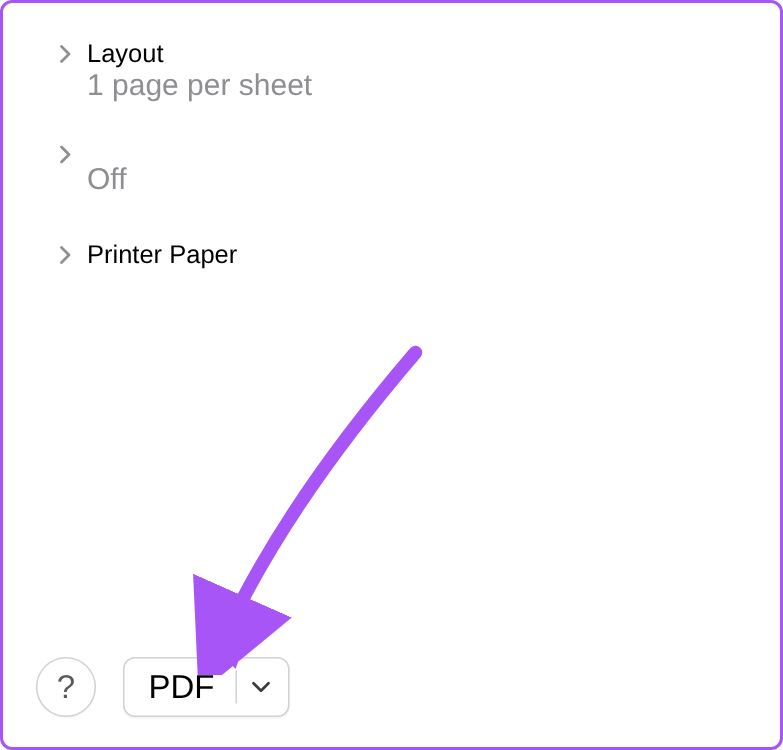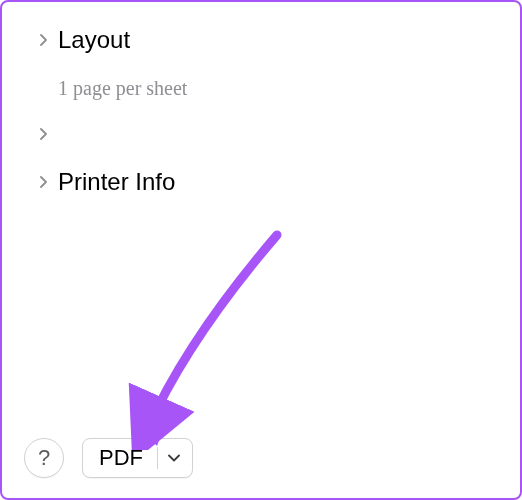--- a/index.html
+++ b/index.html
@@ -33,30 +33,29 @@
       height: 12px;
       display: flex;
       align-items: center;
       justify-content: center;
     }
     .chevron svg {
       width: 8px;
       height: 12px;
     }
     .section-title {
-      font-size: 24px;
+      font-size: 17px;
       font-weight: 400;
       color: #000;
     }
     .section-subtitle {
       font-size: 20px;
       color: #8E8E93;
-      margin-top: 23px;
+      margin-top: 0;
       margin-left: 0px;
-      font-family: Liberation Serif, serif;
     }
     .bottom-row {
       display: flex;
       align-items: center;
       gap: 18px;
       margin-top: 12px;
       margin-left: -34px;
     }
     .help-button {
       width: 40px;
@@ -129,30 +128,31 @@
 
 
   <div class="section">
     <div class="section-header">
       <span class="chevron">
         <svg viewBox="0 0 8 12">
             <path d="M1 1 L6 6 L1 11" stroke="#8E8E93" stroke-width="1.8" fill="none" stroke-linecap="round" stroke-linejoin="round"></path>
           </svg>
       </span>
     </div>
+    <div class="section-subtitle">Off</div>
   </div>
 
   <div class="section">
     <div class="section-header">
       <span class="chevron">
         <svg viewBox="0 0 8 12">
             <path d="M1 1 L6 6 L1 11" stroke="#8E8E93" stroke-width="1.8" fill="none" stroke-linecap="round" stroke-linejoin="round"></path>
           </svg>
       </span>
-      <span class="section-title">Printer Info</span>
+      <span class="section-title">Printer Paper</span>
     </div>
   </div>
 
 </div>
 
 <div class="bottom-row">
   <button class="help-button">
     <span>?</span>
   </button>
   <button class="pdf-button">

